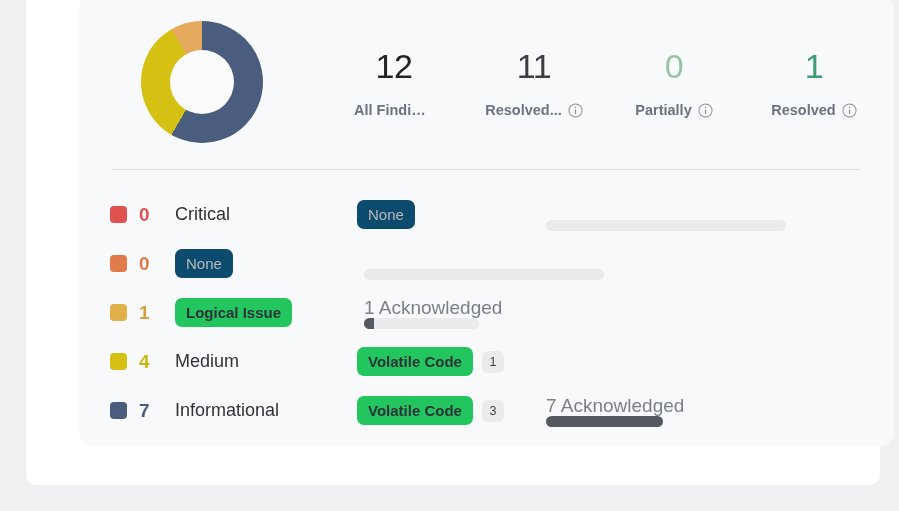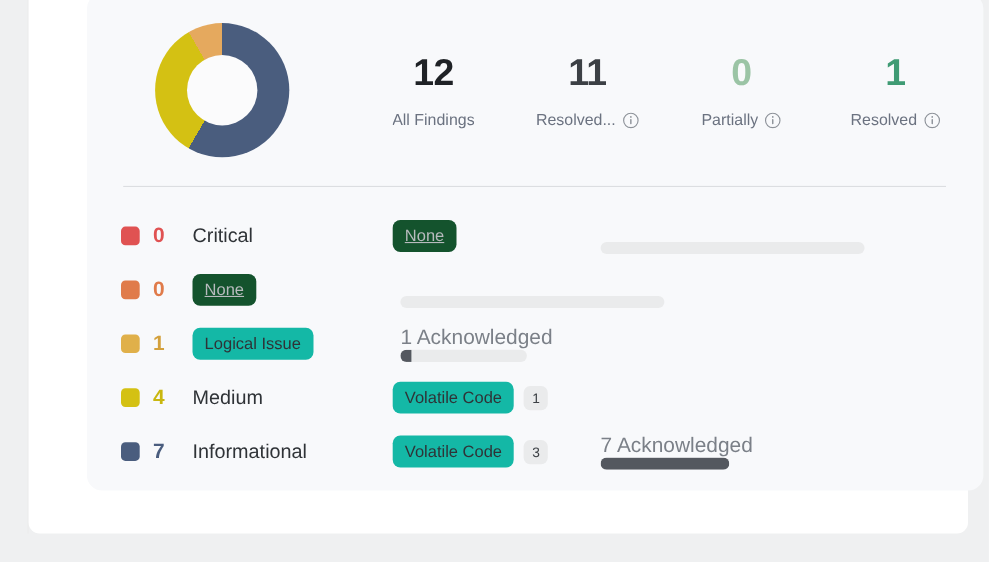--- a/index.html
+++ b/index.html
@@ -91,31 +91,32 @@
     padding-right: 10px;
   }
 
   .stat {
     flex: 1;
     text-align: center;
   }
 
   .stat-value {
     font-size: 34px;
-    font-weight: bold;
+    font-weight: normal;
     line-height: 42px;
     letter-spacing: -0.5px;
   }
 
   .stat-label-row {
     margin-top: 15px;
     display: flex;
-    align-items: flex-start;
+    align-items: center;
     justify-content: center;
     gap: 6px;
+    font-weight: bold;
   }
 
   .stat-label {
     font-size: 14.5px;
     color: #6b7280;
     white-space: nowrap;
     max-width: 80px;
     overflow: hidden;
     text-overflow: ellipsis;
   }
@@ -179,30 +180,29 @@
     display: flex;
     align-items: center;
     gap: 9px;
   }
 
   .tag {
     display: inline-block;
     padding: 6px 11px;
     border-radius: 7px;
     font-size: 15px;
-    background: #14b8a6;
+    background: #22c55e;
     color: #2f3337;
-    font-weight: 400;
+    font-weight: 700;
     white-space: nowrap;
   }
   .tag.muted {
-    background: #14532d;
+    background: #0c4a6e;
     color: #b8bbbe;
     font-weight: normal;
-    text-decoration: underline;
   }
 
   .tag-badge {
     display: inline-flex;
     align-items: center;
     justify-content: center;
     min-width: 22px;
     height: 22px;
     padding: 0 5px;
     border-radius: 6px;

